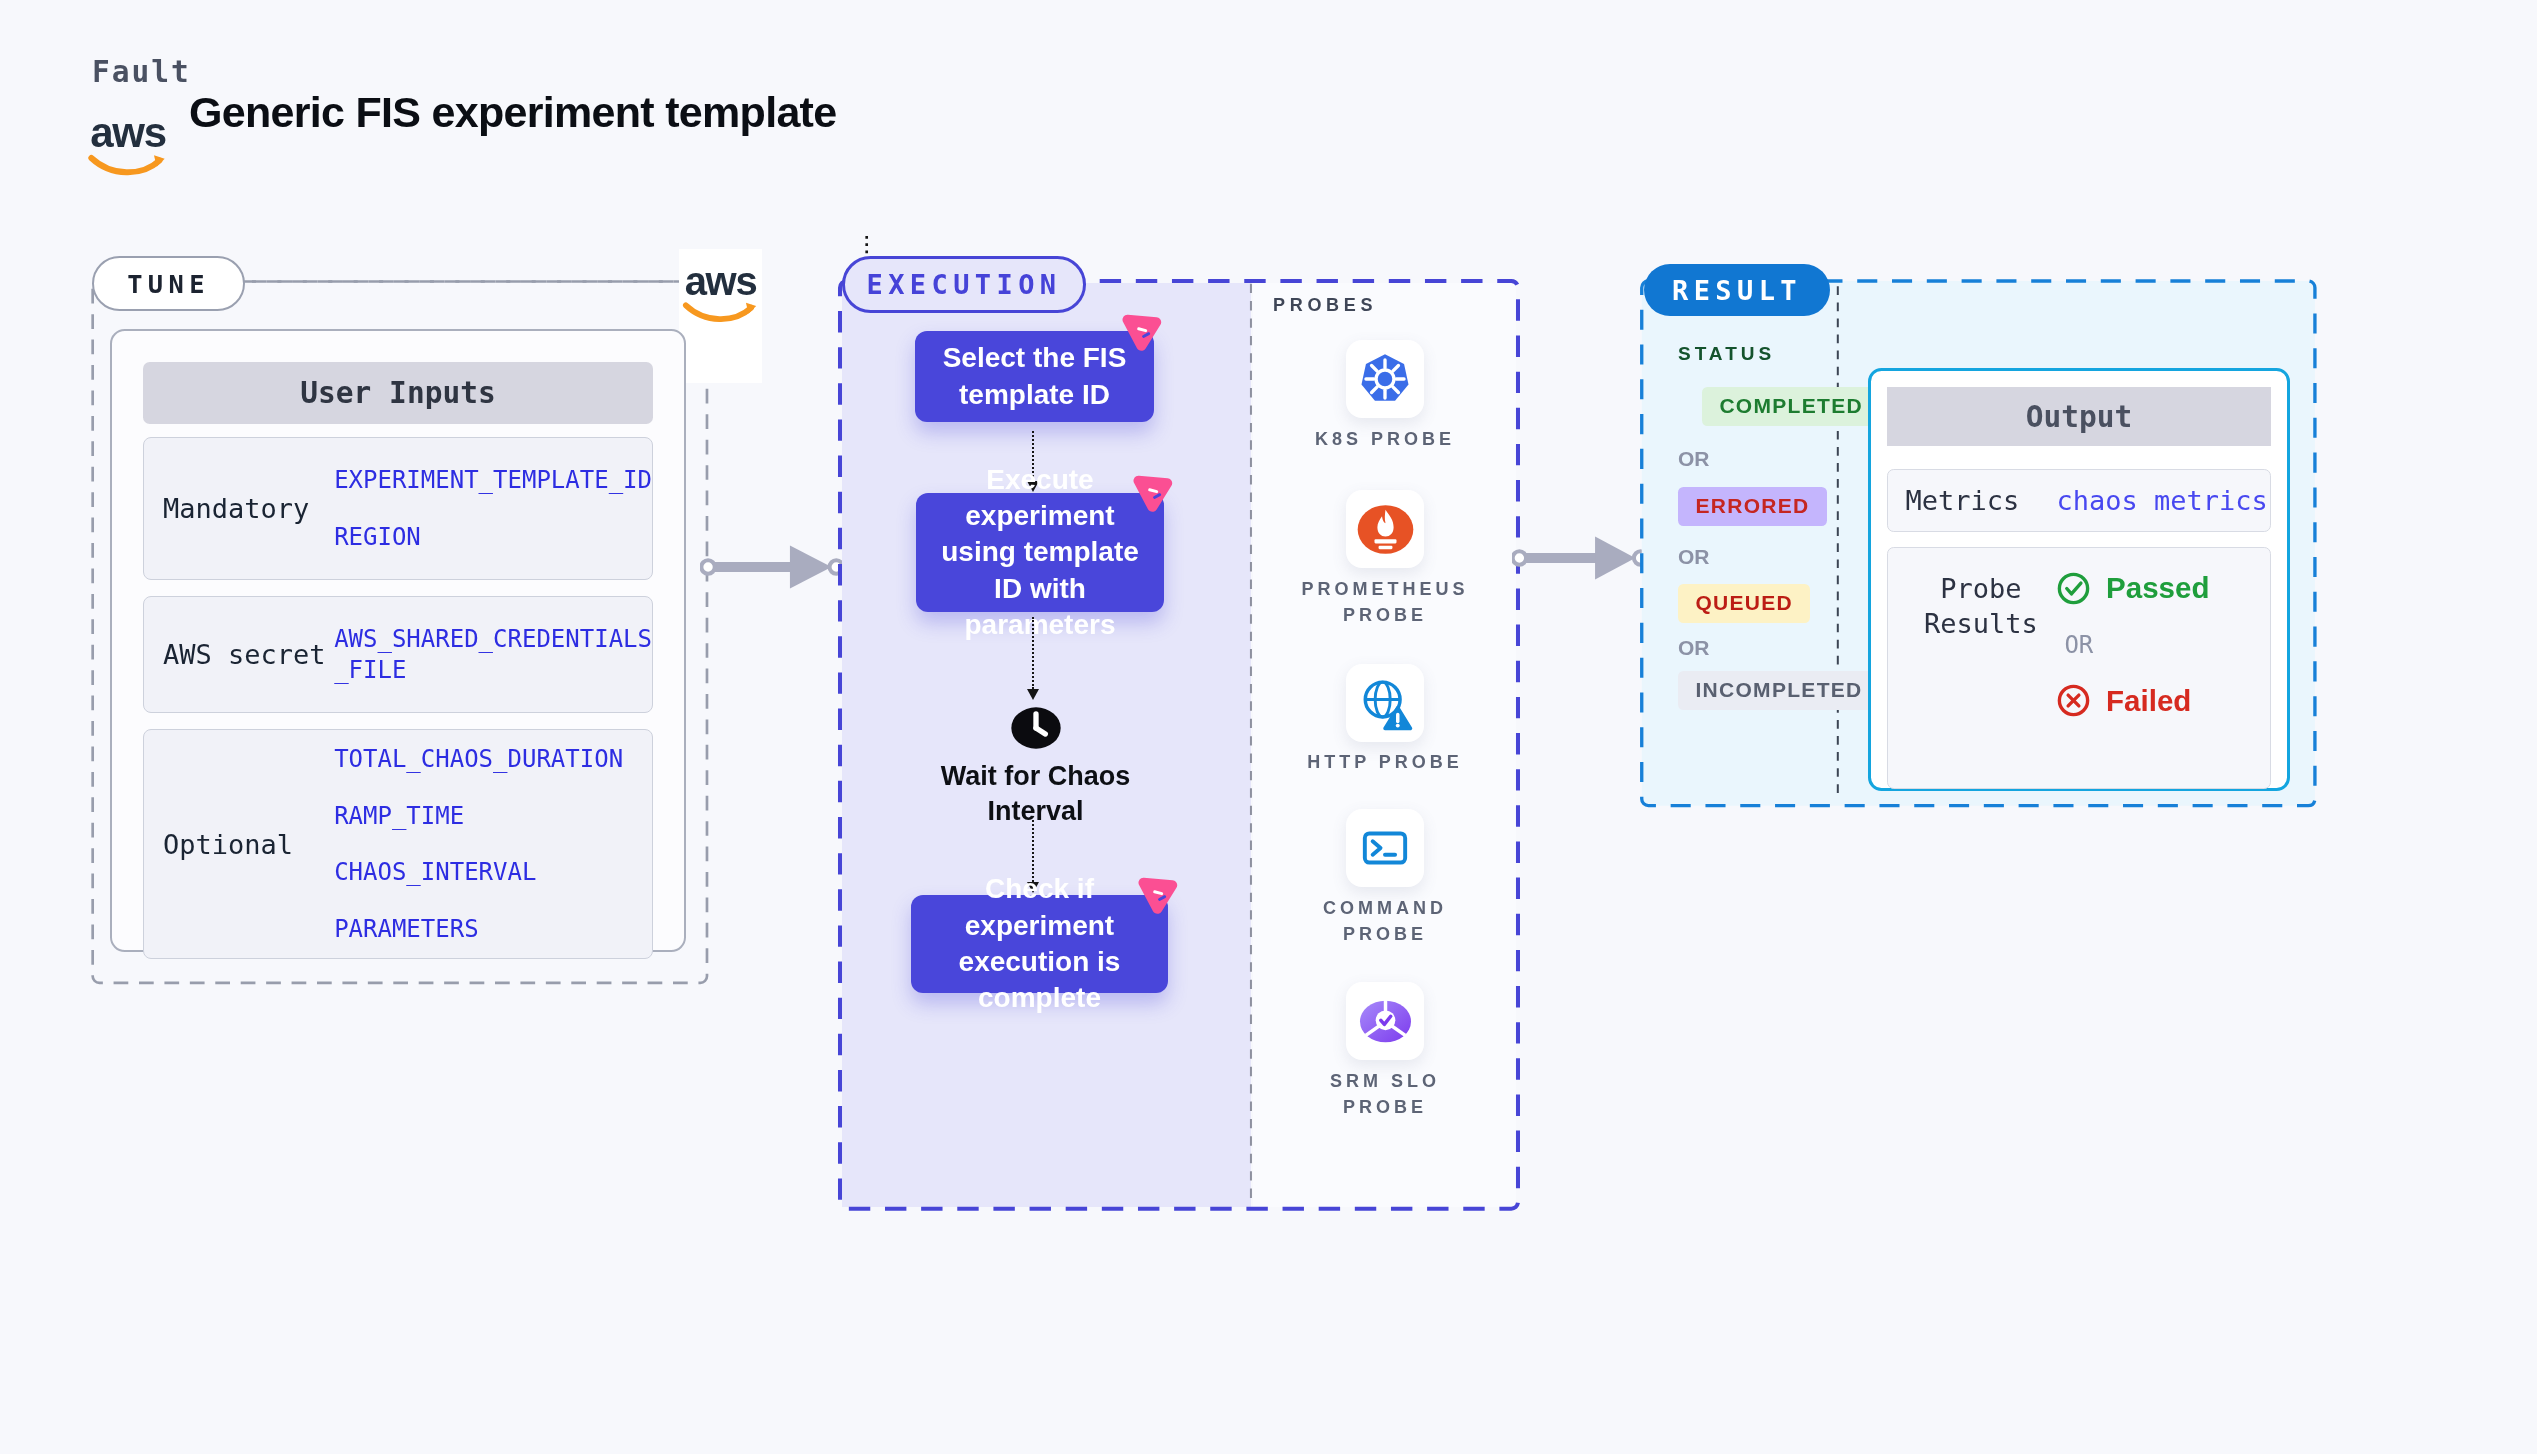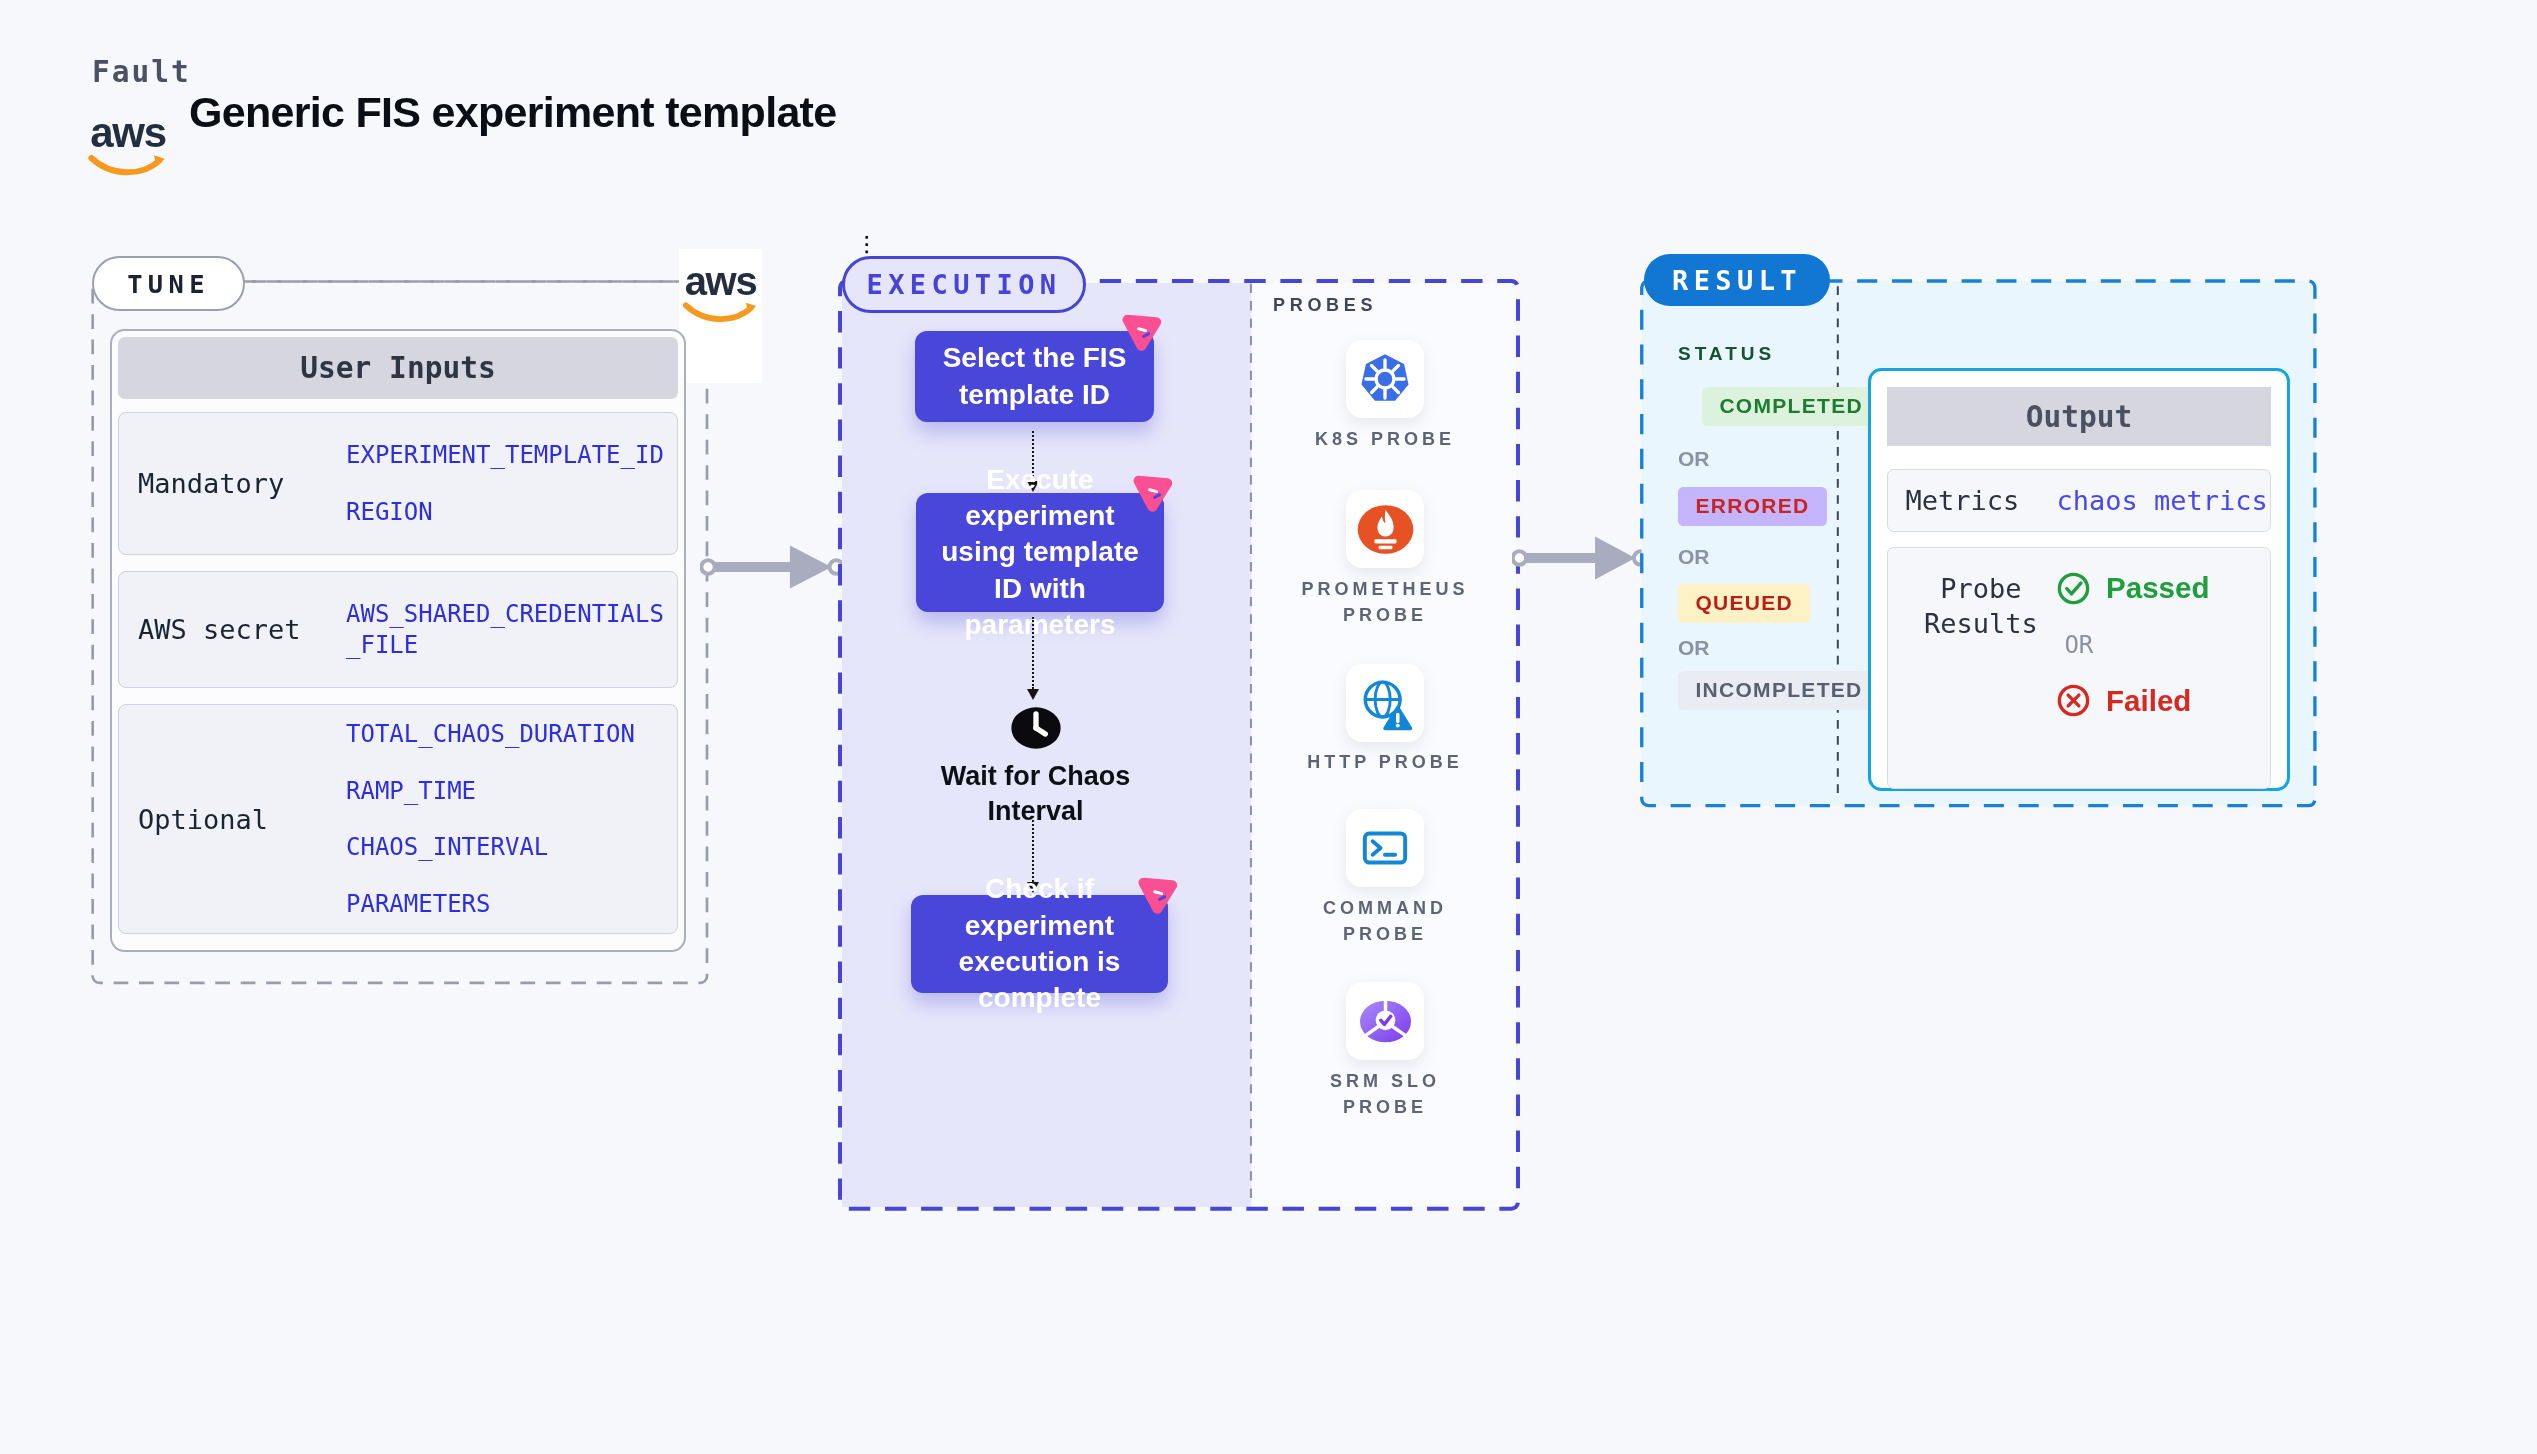--- a/index.html
+++ b/index.html
@@ -91,21 +91,21 @@
   </div>
 
   <div class="abs" style="left:679px;top:249px;width:83px;height:134px;background:#ffffff;text-align:center;">
     <div class="aws-wordmark" style="font-size:40px;margin-top:12px;">aws</div>
     <svg width="78" height="24" viewBox="0 0 122 36">
       <path d="M6 6 C 36 34, 82 34, 108 10" fill="none" stroke="#f7981f" stroke-width="9" stroke-linecap="round"></path>
       <path d="M100 2 L116 7 L104 19 Z" fill="#f7981f"></path>
     </svg>
   </div>
 
-  <div class="abs ui-card" style="left:110px;top:329px;width:576px;height:623px;box-sizing:border-box;padding:6px;">
+  <div class="abs ui-card" style="left:110px;top:329px;width:576px;height:623px;box-sizing:border-box;padding:31px;">
     <div class="ui-head" style="height:62px;">User Inputs</div>
 
     <div class="ui-row" style="height:141px;margin-top:13.4px;">
       <div class="ui-row-label">Mandatory</div>
       <div class="ui-vals">
         <div class="ui-val">EXPERIMENT_TEMPLATE_ID</div>
         <div class="ui-val">REGION</div>
       </div>
     </div>
 
@@ -278,21 +278,21 @@
     <polygon points="124,8 124,72 184,40" fill="#a9acbf"></polygon>
     <circle cx="11" cy="40" r="10" fill="#ffffff" stroke="#a9acbf" stroke-width="6"></circle>
     <circle cx="192" cy="40" r="10" fill="#ffffff" stroke="#a9acbf" stroke-width="6"></circle>
   </svg>
 
   <svg class="abs" style="left:1639px;top:277px;" width="680" height="534" viewBox="0 0 1016 798">
     <rect x="4" y="6" width="1006" height="784" rx="10" fill="#eaf6fd" stroke="#1780d8" stroke-width="5" stroke-dasharray="30 22"></rect>
     <line x1="297" y1="14" x2="297" y2="782" stroke="#3c4554" stroke-width="3" stroke-dasharray="13 11"></line>
   </svg>
 
-  <div class="abs pill pill-result" style="left:1644px;top:254px;width:186px;height:52px;">
+  <div class="abs pill pill-result" style="left:1644px;top:264px;width:186px;height:52px;">
     <span>RESULT</span>
   </div>
 
   <div class="abs status-title" style="left:1678px;top:343px;">STATUS</div>
 
   <div class="abs status-badge b-completed" style="left:1678px;top:387px;">COMPLETED</div>
   <div class="abs or-grey" style="left:1678px;top:447px;">OR</div>
   <div class="abs status-badge b-errored" style="left:1678px;top:487px;">ERRORED</div>
   <div class="abs or-grey" style="left:1678px;top:545px;">OR</div>
   <div class="abs status-badge b-queued" style="left:1678px;top:584px;">QUEUED</div>

